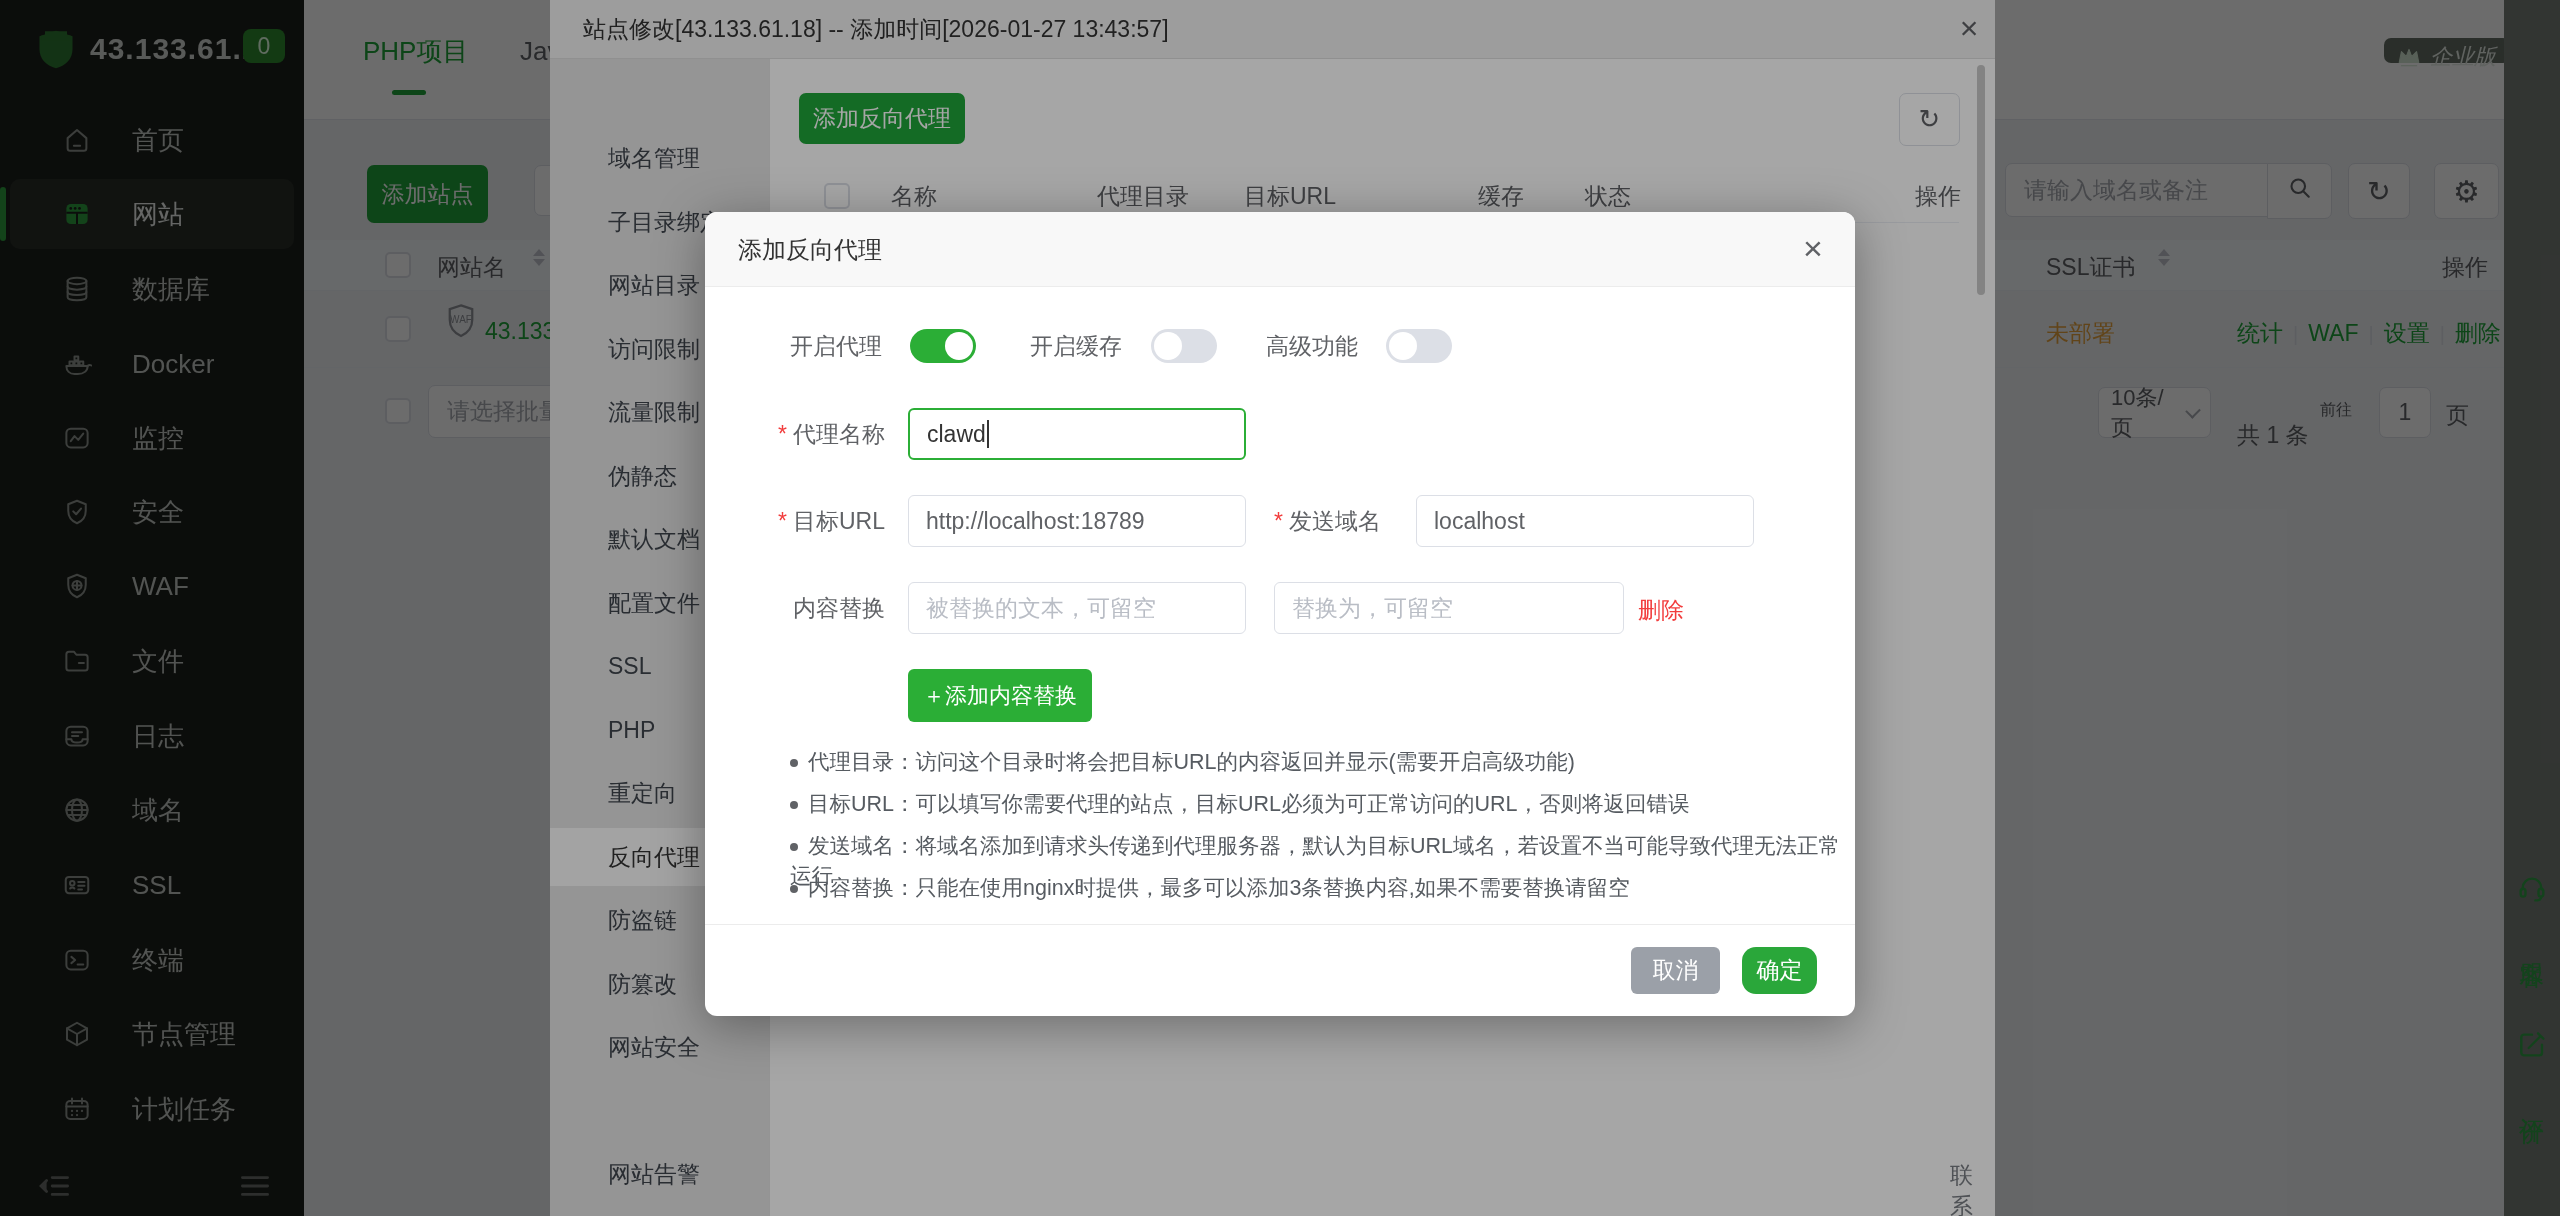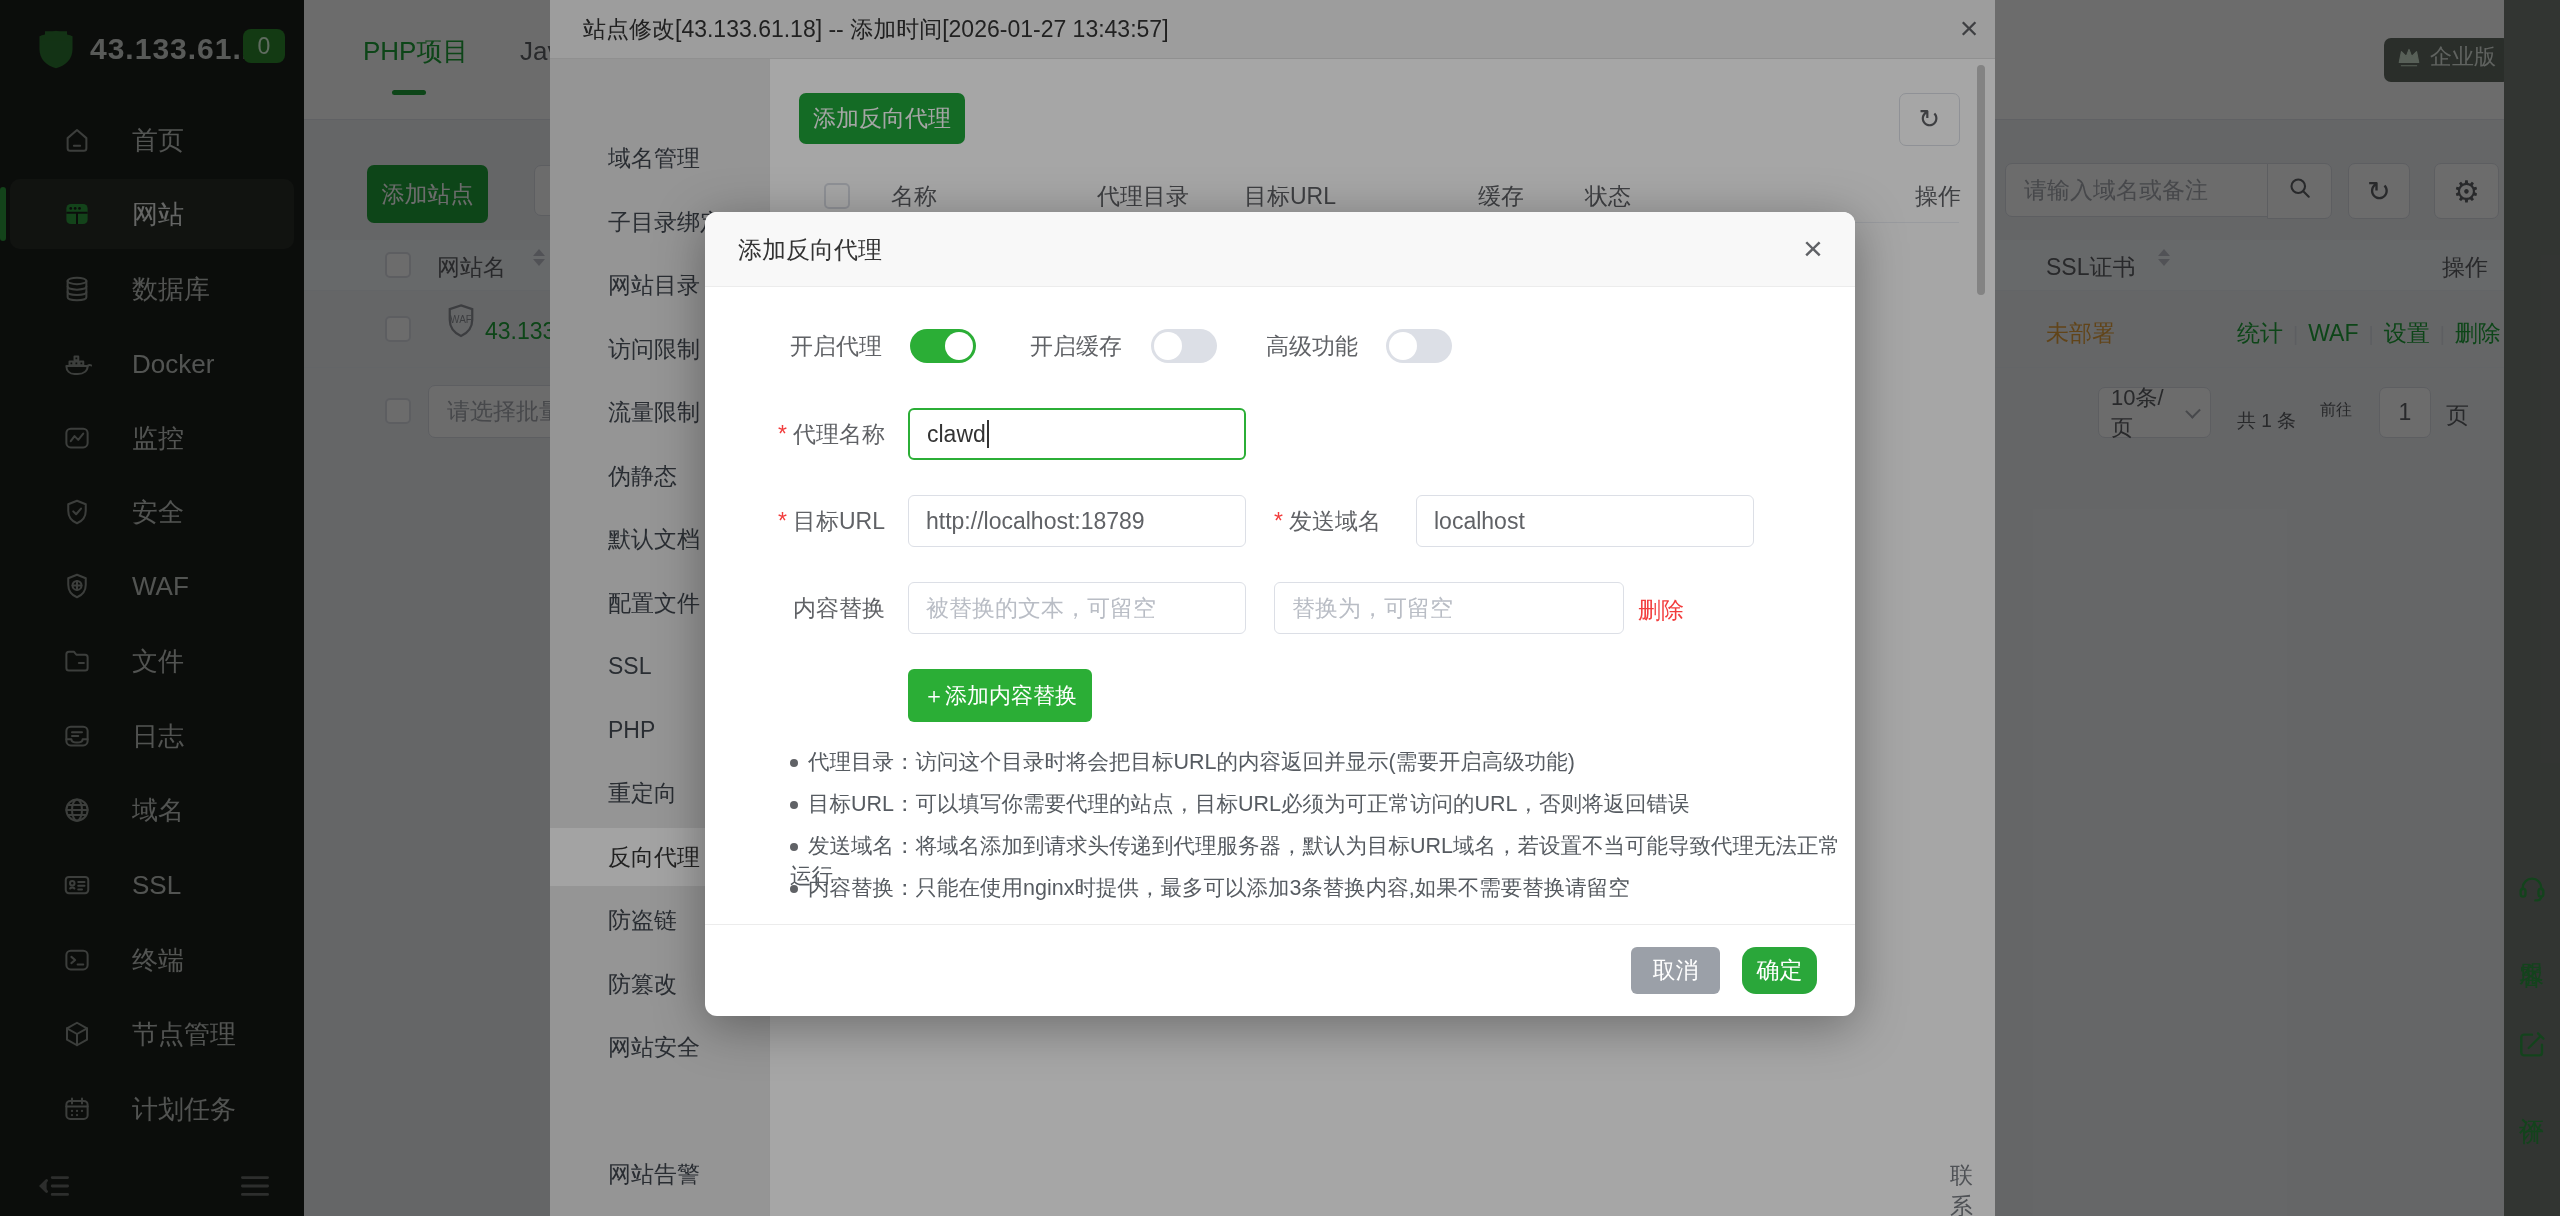--- a/index.html
+++ b/index.html
@@ -32,21 +32,21 @@
   .active-bar{position:absolute;left:-10px;top:8px;width:6px;height:54px;border-radius:3px;background:#2e9e3e;}
   .s-ico svg{stroke:#8e948e;fill:none;stroke-width:1.6;stroke-linecap:round;stroke-linejoin:round;}
   .sb-foot{position:absolute;bottom:16px;width:34px;height:28px;}
   .sb-foot svg{stroke:#6a6f6a;fill:none;stroke-width:2;stroke-linecap:round;}
   
   #topbar{position:absolute;left:304px;top:0;width:2256px;height:119px;background:#ffffff;border-bottom:1px solid #e4e7ed;}
   .tab{position:absolute;top:34px;font-size:26px;}
   .tab.active{color:#20a53a;}
   .tab.plain{color:#606266;}
   .tab-underline{position:absolute;left:88px;top:90px;width:34px;height:5px;border-radius:3px;background:#20a53a;}
-  .ent-badge{position:absolute;left:2384px;top:38px;width:126px;height:44px;background:#646e64;border-radius:7px;}
+  .ent-badge{position:absolute;left:2384px;top:38px;width:126px;height:25px;background:#646e64;border-radius:7px;font-style:italic;}
   .ent-badge .crown{position:absolute;left:12px;top:7px;width:26px;height:24px;}
   .ent-badge .ent-label{position:absolute;left:46px;top:0;height:38px;line-height:38px;font-size:22px;color:#e4eae4;}
   .btn-green{background:#20a53a;color:#fff;border:none;border-radius:7px;font-size:23px;
              font-family:inherit;display:flex;align-items:center;justify-content:center;}
   .btn-plain{background:#fff;color:#606266;border:1px solid #dcdfe6;border-radius:7px;font-size:23px;
              font-family:inherit;display:flex;align-items:center;justify-content:center;}
   .field{background:#fff;border:1px solid #dcdfe6;border-radius:7px;font-size:23px;color:#606266;
          display:flex;align-items:center;padding:0 18px;box-sizing:border-box;}
   .field .ph{color:#a8abb2;}
   .cb{width:26px;height:26px;border:2px solid #dcdfe6;border-radius:5px;background:#fff;box-sizing:border-box;}
@@ -314,21 +314,21 @@
   <div class="hline" style="left:304px;top:367px;width:2200px"></div>
 
   <span class="cb abs" style="left:385px;top:398px"></span>
   <div class="field abs" style="left:428px;top:385px;width:210px;height:53px">
     <span class="ph">请选择批量操作</span>
   </div>
   <div class="field abs" style="left:2098px;top:387px;width:113px;height:51px;justify-content:space-between;padding:0 12px">
     <span style="font-size:22px">10条/页</span>
       <span class="chev"></span>
   </div>
-  <span class="abs" style="left:2237px;top:408px;font-size:19px;color:#606266">共 1 条</span>
+  <span class="abs" style="left:2237px;top:420px;font-size:23px;color:#606266">共 1 条</span>
   <span class="abs" style="left:2320px;top:400px;font-size:16px;color:#606266">前往</span>
   <div class="field abs" style="left:2379px;top:387px;width:52px;height:51px;justify-content:center;padding:0">
     <span style="color:#606266">1</span>
   </div>
   <span class="abs" style="left:2446px;top:400px;font-size:23px;color:#606266">页</span>
 
   <div id="right-rail">
     <div class="rail-item" style="top:872px">
       <span><svg width="32" height="32" viewBox="0 0 24 24">
             <path d="M5 13 v-1 a7 7 0 0 1 14 0 v1"></path>

